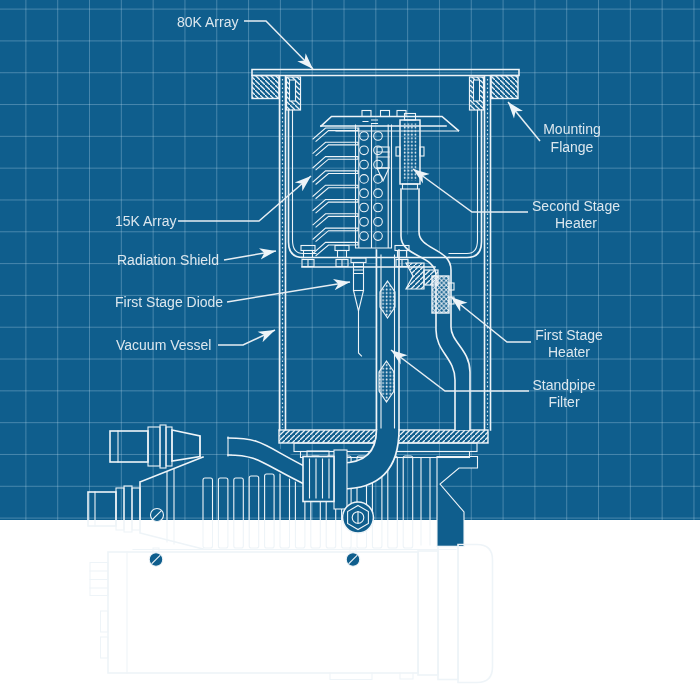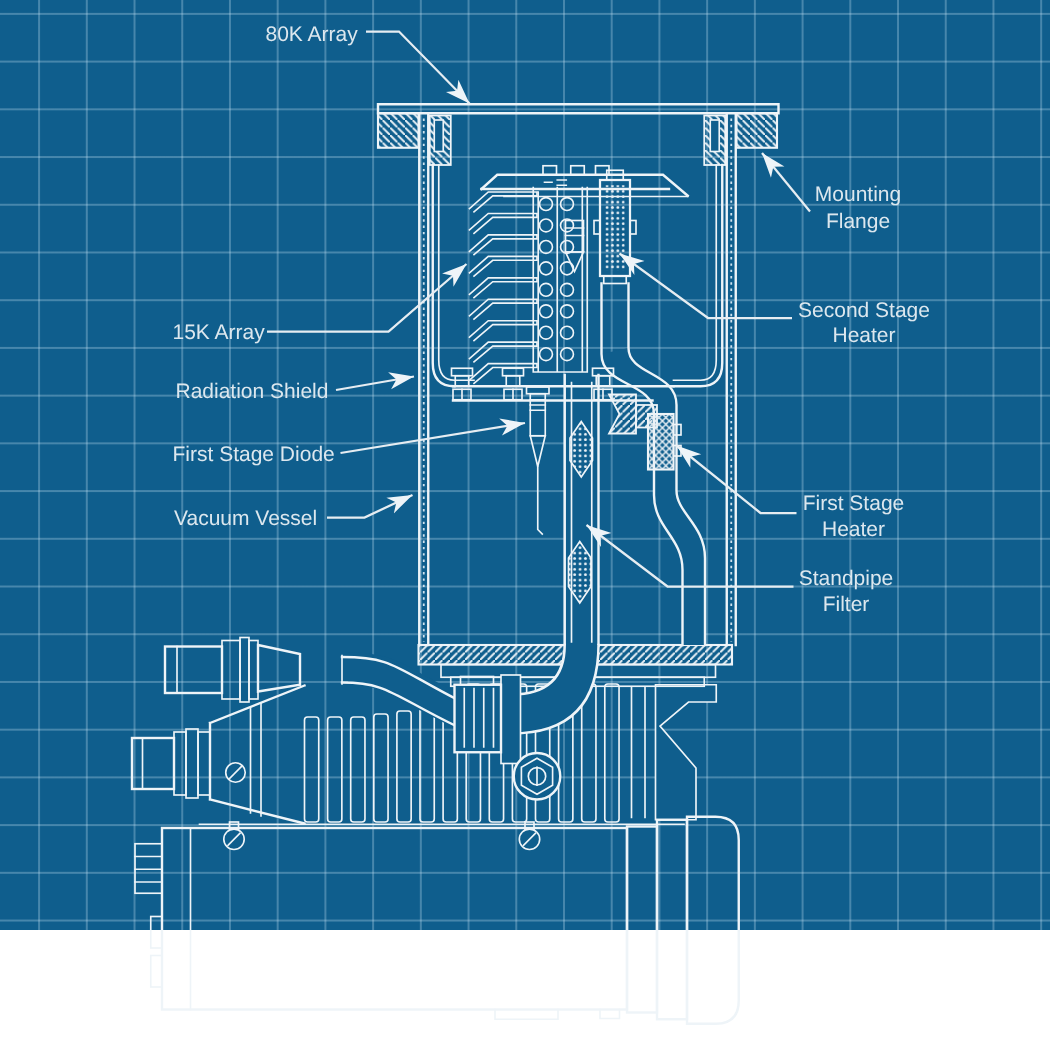--- a/index.html
+++ b/index.html
@@ -1,18 +1,18 @@
 <!DOCTYPE html>
 <html><head>
 <meta charset="utf-8">
 <style>
   html,body{margin:0;padding:0;}
   body{width:700px;height:700px;overflow:hidden;}
   .canvas{
-    position:relative;width:700px;height:620px;
+    position:relative;width:700px;height:520px;
     background-color:#0f5e8d;
     background-image:
       linear-gradient(to right, rgba(200,228,245,.30) 1px, transparent 1px),
       linear-gradient(to bottom, rgba(200,228,245,.30) 1px, transparent 1px);
     background-size:31.82px 31.82px;
     background-position:25.4px 8.6px;
   }
   svg{position:absolute;left:0;top:0;}
   .ln{stroke:#eef4f8;fill:none;stroke-width:1.6;stroke-linecap:square;}
   .lnf{stroke:#eef4f8;fill:none;stroke-width:1.1;stroke-linecap:square;}

